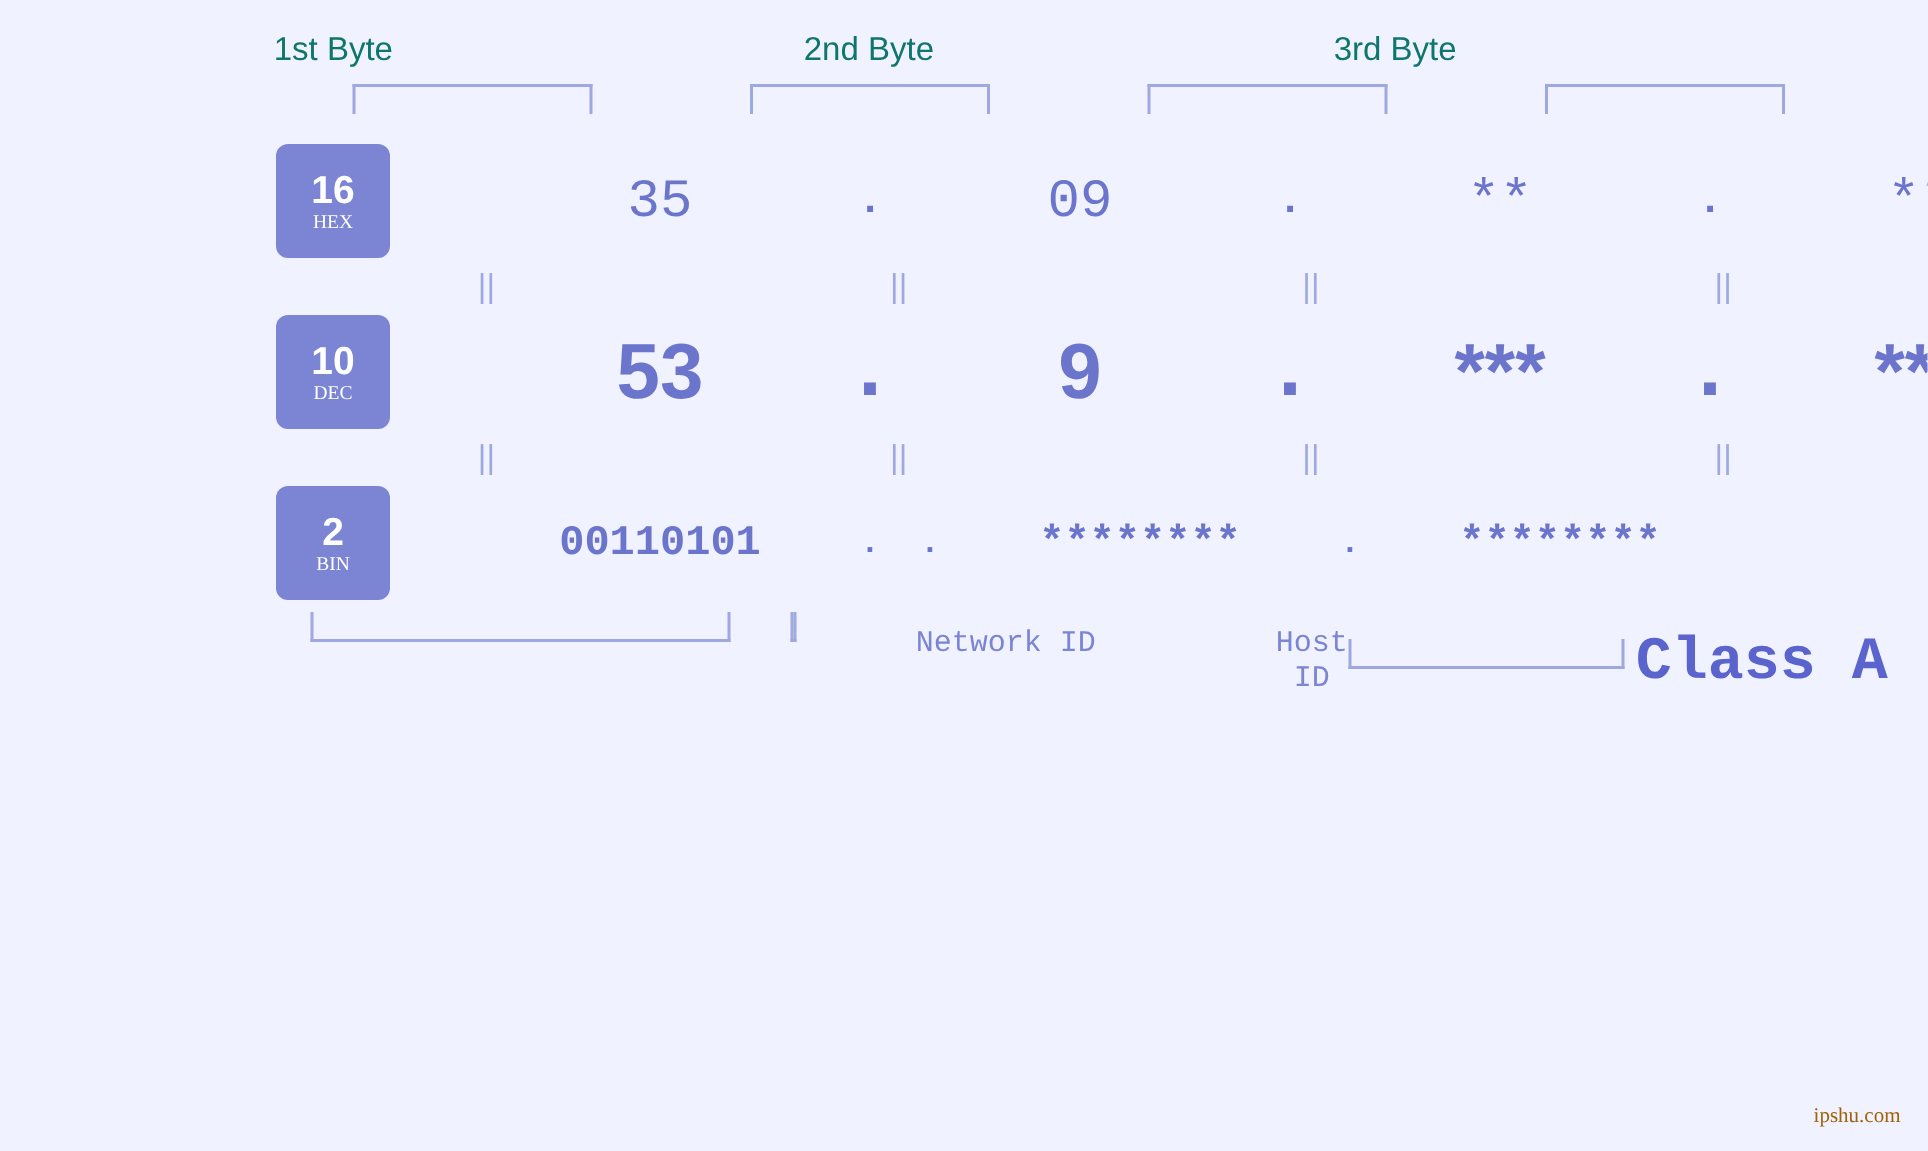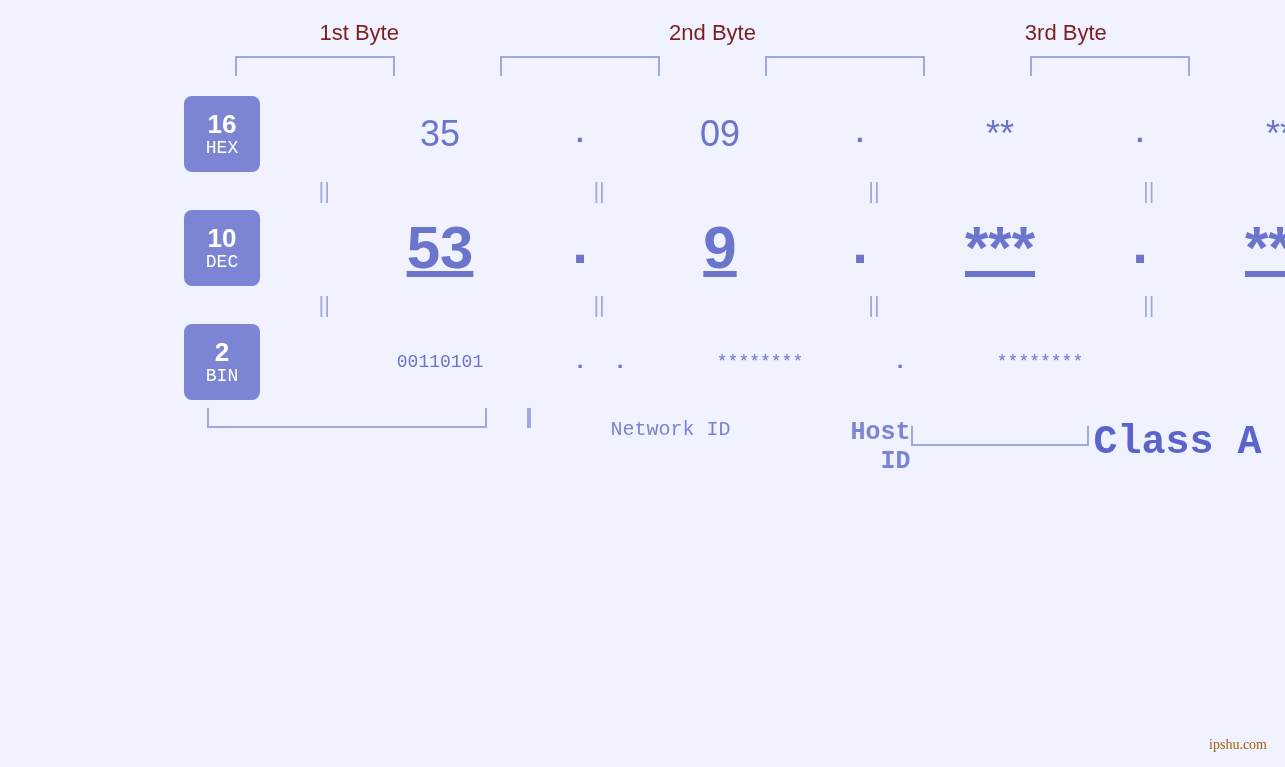--- a/index.html
+++ b/index.html
@@ -26,22 +26,22 @@
     
     .byte-headers {
       display: flex;
       width: 1060px;
       margin-left: 140px;
       margin-bottom: 10px;
     }
 
     .byte-header {
       flex: 1;
-      text-align: center;
-      color: #7f1d1d;
+      text-align: left;
+      color: #0f766e;
       font-size: 22px;
       font-family: Arial, sans-serif;
       font-weight: normal;
     }
 
     
     .bracket-top {
       display: flex;
       width: 1060px;
       margin-left: 140px;
@@ -87,74 +87,74 @@
     }
 
     .badge-number {
       font-size: 26px;
       font-weight: bold;
       font-family: Arial, sans-serif;
       line-height: 1.1;
     }
 
     .badge-label {
-      font-size: 18px;
+      font-size: 13px;
+      font-family: Liberation Serif, serif;
+      font-weight: normal;
+    }
+
+    .values-row {
+      display: flex;
+      align-items: center;
+      flex: 1;
+      gap: 0;
+    }
+
+    .cell-value {
+      width: 240px;
+      text-align: center;
+      color: #6b75cc;
+    }
+
+    .dot-separator {
+      width: 40px;
+      text-align: center;
+      color: #6b75cc;
+    }
+
+    
+    .hex-value {
+      font-size: 36px;
       font-family: Liberation Mono, monospace;
       font-weight: normal;
     }
 
-    .values-row {
-      display: flex;
-      align-items: center;
-      flex: 1;
-      gap: 0;
-    }
-
-    .cell-value {
-      width: 240px;
-      text-align: center;
-      color: #6b75cc;
-    }
-
-    .dot-separator {
-      width: 40px;
-      text-align: center;
-      color: #6b75cc;
-    }
-
-    
-    .hex-value {
-      font-size: 36px;
-      font-family: Liberation Sans, sans-serif;
-      font-weight: normal;
-    }
-
     .hex-dot {
       font-size: 28px;
       font-weight: bold;
     }
 
     
     .dec-value {
-      font-size: 60px;
+      font-size: 52px;
       font-family: Arial, sans-serif;
       font-weight: bold;
-      text-decoration: underline;
     }
 
     .dec-dot {
       font-size: 56px;
       font-weight: bold;
       line-height: 1.3;
     }
 
     
     .bin-value {
-      font-size: 18px;
-      font-family: 'Courier New', Courier, monospace;
+      font-size: 28px;
+      font-family: 'Courier New', Courier, monospace;
+      font-weight: bold;
     }
 
     .bin-dot {
       font-size: 22px;
       font-weight: bold;
     }
 
     
     .eq-row {
       display: flex;
@@ -213,25 +213,24 @@
       font-size: 20px;
       font-family: 'Courier New', Courier, monospace;
     }
 
     .bottom-label-gap {
       width: 40px;
     }
 
     .bottom-label-host {
       flex: 1;
-      text-align: right;
+      text-align: center;
       color: #7b85d4;
-      font-size: 25px;
-      font-family: 'Courier New', Courier, monospace;
-      font-weight: bold;
+      font-size: 20px;
+      font-family: 'Courier New', Courier, monospace;
     }
 
     
     .big-bracket-row {
       width: 1060px;
       margin-left: 0;
       margin-top: 18px;
     }
 
     .big-bracket {

